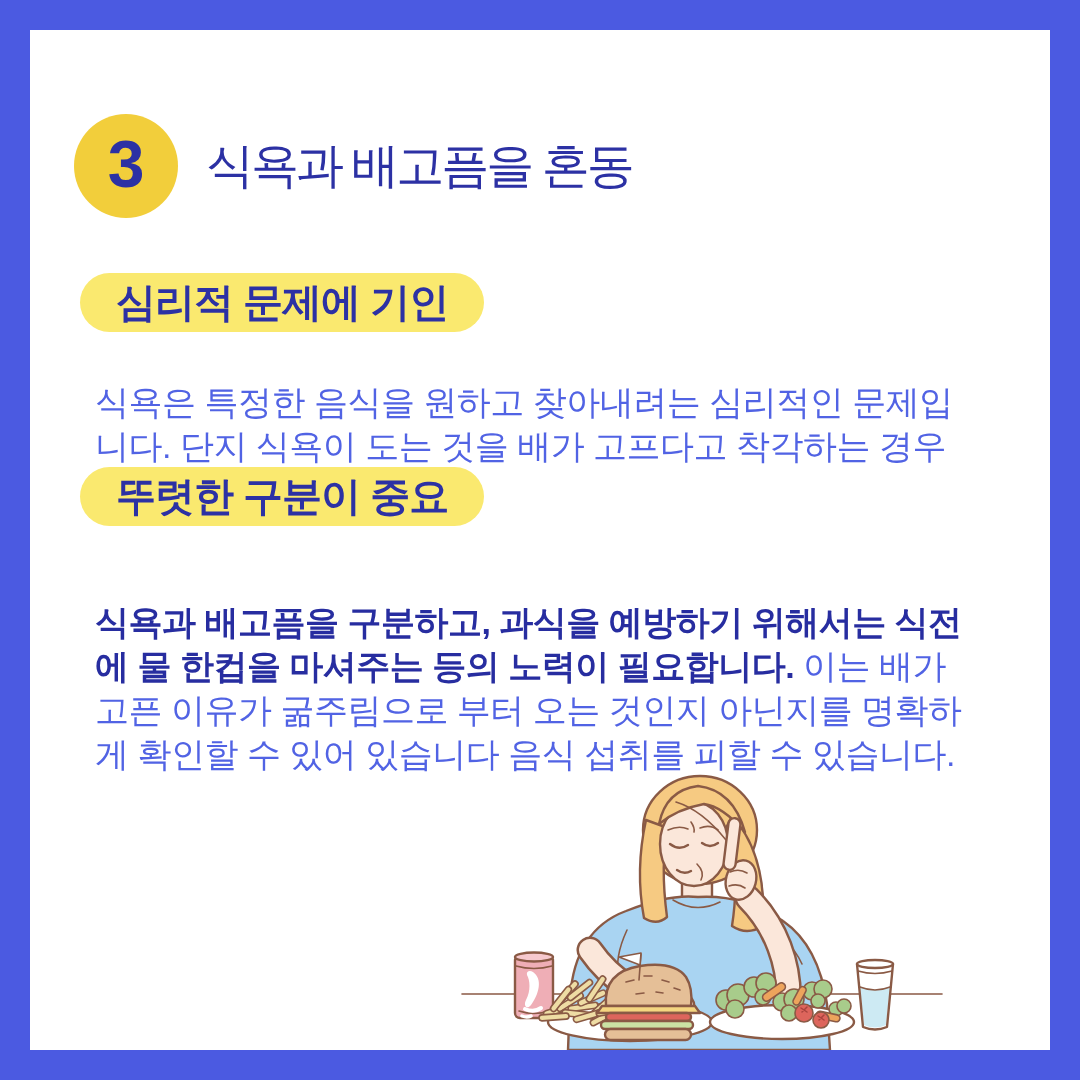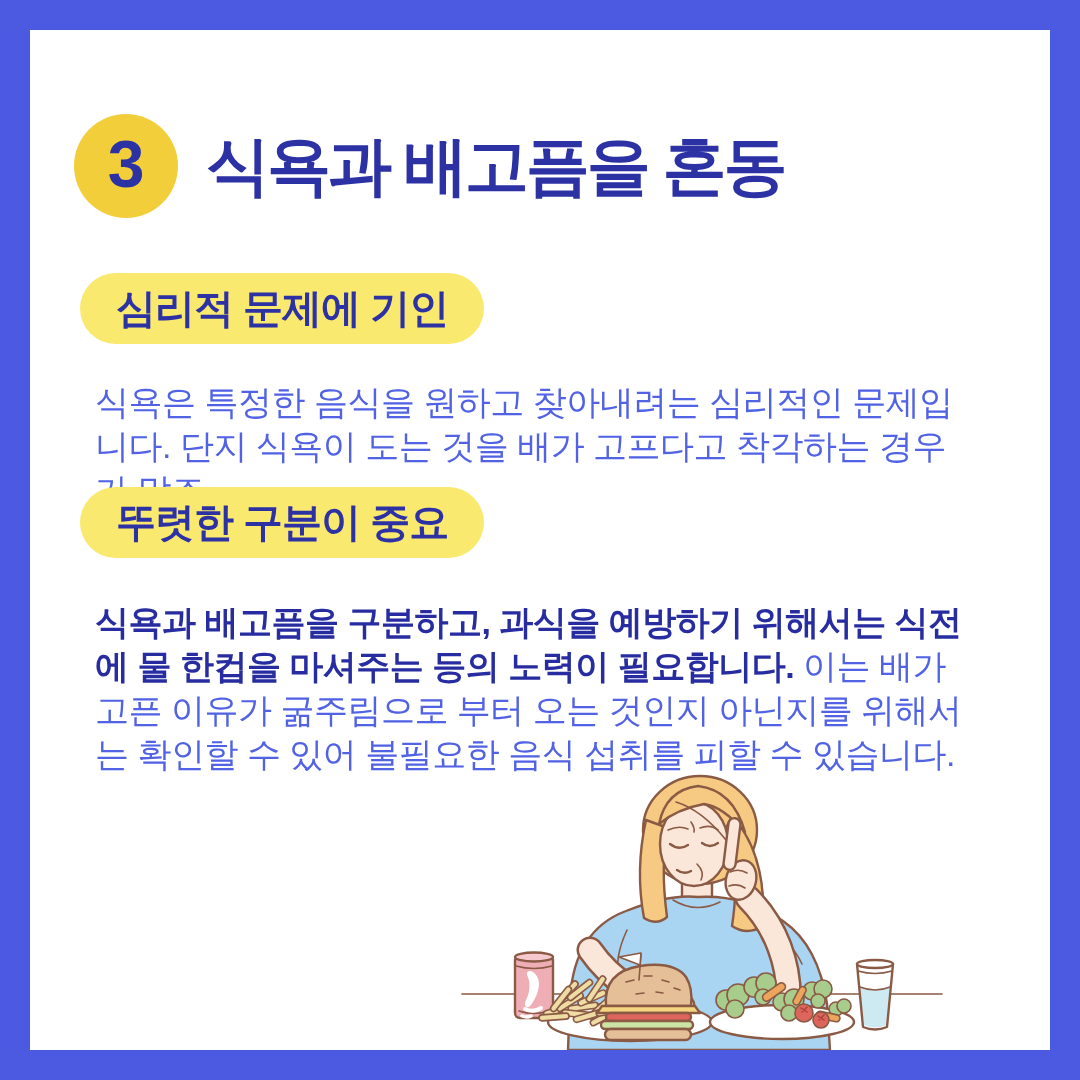--- a/index.html
+++ b/index.html
@@ -13,26 +13,26 @@
   }
   *{margin:0;padding:0;box-sizing:border-box}
   html,body{width:1080px;height:1080px}
   body{font-family:"Liberation Sans","DejaVu Sans",sans-serif}
   .canvas{position:relative;width:1080px;height:1080px;background:var(--frame)}
   .card{position:absolute;inset:30px;background:var(--card);overflow:hidden}
   .header{position:absolute;left:44px;top:84px;display:flex;align-items:center;gap:28px}
   .badge{width:104px;height:104px;border-radius:50%;background:var(--badge-yellow);
          display:flex;align-items:center;justify-content:center;flex:0 0 auto}
   .badge span{color:var(--navy);font-size:66px;font-weight:800;line-height:1;transform:translateY(-2px)}
-  .title{color:var(--navy);font-size:64px;font-weight:700;letter-spacing:-3px;white-space:nowrap}
-  .pill{position:absolute;left:50px;height:71px;border-radius:40px;background:var(--pill-yellow);
+  .title{color:var(--navy);font-size:48px;font-weight:400;letter-spacing:-3px;white-space:nowrap}
+  .pill{position:absolute;left:50px;height:59px;border-radius:40px;background:var(--pill-yellow);
         display:inline-flex;align-items:center;padding:0 36px}
   .pill span{color:var(--navy);font-size:40px;font-weight:800;letter-spacing:-1px;white-space:nowrap}
   .pill-1{top:243px}
-  .pill-2{top:457px}
+  .pill-2{top:437px}
   .body-text{position:absolute;left:65px;color:var(--body-blue);font-size:34px;
              line-height:44px;font-weight:500;letter-spacing:-0.5px}
   .p1{top:350px;width:860px}
   .p2{top:570px;width:880px}
   .p2 strong{color:var(--bold-navy);font-weight:700}
   .illustration{position:absolute;left:400px;top:728px;width:580px;height:292px}
   
   .s{stroke:var(--outline);stroke-width:2.4;stroke-linecap:round;stroke-linejoin:round}
   .s1{stroke:var(--outline);stroke-width:1.6;stroke-linecap:round;stroke-linejoin:round}
   .nf{fill:none}
@@ -61,21 +61,21 @@
     <div class="pill pill-1">
       <span>심리적 문제에 기인</span>
     </div>
 
     <p class="body-text p1">식욕은 특정한 음식을 원하고 찾아내려는 심리적인 문제입니다. 단지 식욕이 도는 것을 배가 고프다고 착각하는 경우가 많죠.</p>
 
     <div class="pill pill-2">
       <span>뚜렷한 구분이 중요</span>
     </div>
 
-    <p class="body-text p2"><strong>식욕과 배고픔을 구분하고, 과식을 예방하기 위해서는 식전에 물 한컵을 마셔주는 등의 노력이 필요합니다.</strong><span> 이는 배가 고픈 이유가 굶주림으로 부터 오는 것인지 아닌지를 위해서는 확인할 수 있어 불필요한 음식 섭취를 피할 수 있습니다.</span></p>
+    <p class="body-text p2"><strong>식욕과 배고픔을 구분하고, 과식을 예방하기 위해서는 식전에 물 한컵을 마셔주는 등의 노력이 필요합니다.</strong><span> 이는 배가 고픈 이유가 굶주림으로 부터 오는 것인지 아닌지를 명확하게 확인할 수 있어 있습니다 음식 섭취를 피할 수 있습니다.</span></p>
 
     <svg class="illustration" viewBox="0 0 580 292" aria-hidden="true">
 
       <g>
         <path class="s1 nf" d="M32 236 H512"></path>
       </g>
 
       <g>
         <path class="f-skin s" d="M252 110 L252 146 Q266 156 282 146 L282 110 Z"></path>
         <path class="f-shirt s" d="M138 292 L140 240 C143 196 161 166 196 153 C226 141 251 137 268 139 C301 137 331 147 353 163 C379 181 392 211 397 246 L400 292 Z"></path>

